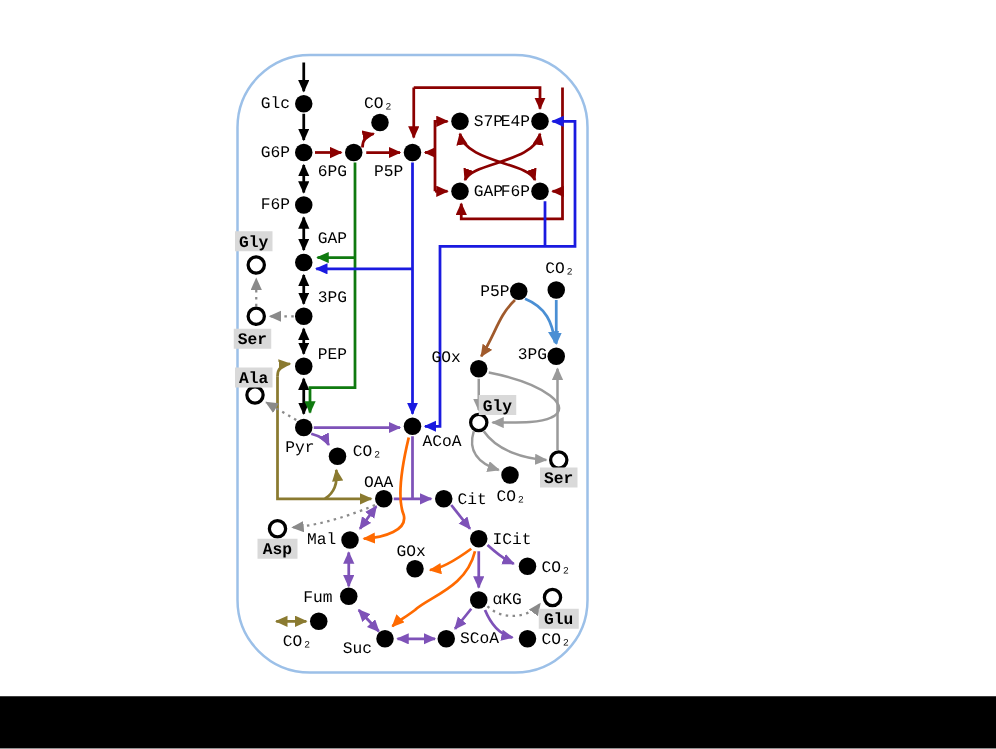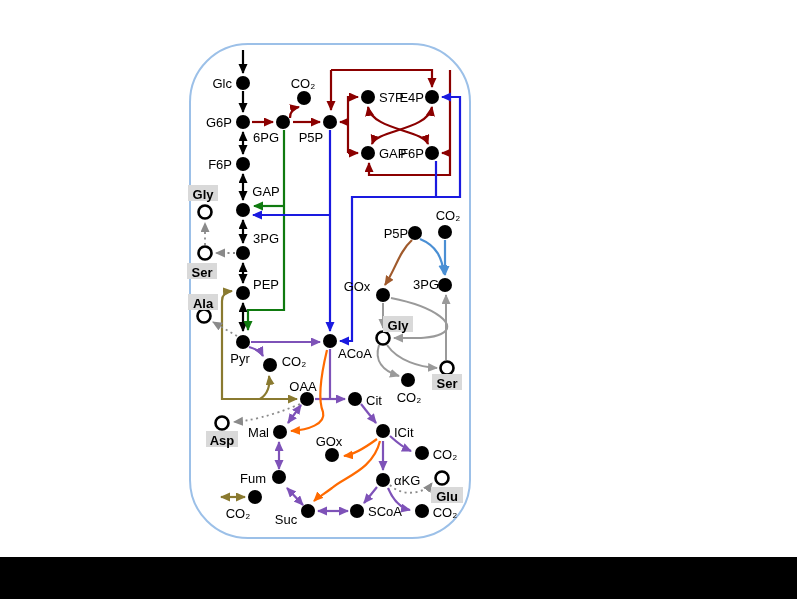--- a/index.html
+++ b/index.html
@@ -1,16 +1,16 @@
 <!DOCTYPE html>
 <html><head>
 <meta charset="utf-8">
 <style>
   html,body{margin:0;padding:0;background:#fff;width:797px;height:599px;overflow:hidden;}
-  .stage{position:relative;width:746px;height:599px;background:#ffffff;font-family:Liberation Sans, sans-serif;}
+  .stage{position:relative;width:746px;height:599px;background:#ffffff;font-family:Liberation Mono, monospace;}
   svg{position:absolute;left:0;top:0;}
   text{fill:#000;font-size:13px;}
   .amino{font-weight:bold;}
   .lblbg{fill:#d9d9d9;}
   .node{fill:#000;stroke:none;}
   .onode{fill:#fff;stroke:#000;stroke-width:2.6px;}
   .flow{fill:none;stroke-width:2.2px;}
   .flow-thin{fill:none;stroke-width:2px;}
   .dotted{fill:none;stroke-width:1.8px;stroke-dasharray:2 3.5;}
   .border-rect{fill:none;stroke-width:2px;}

